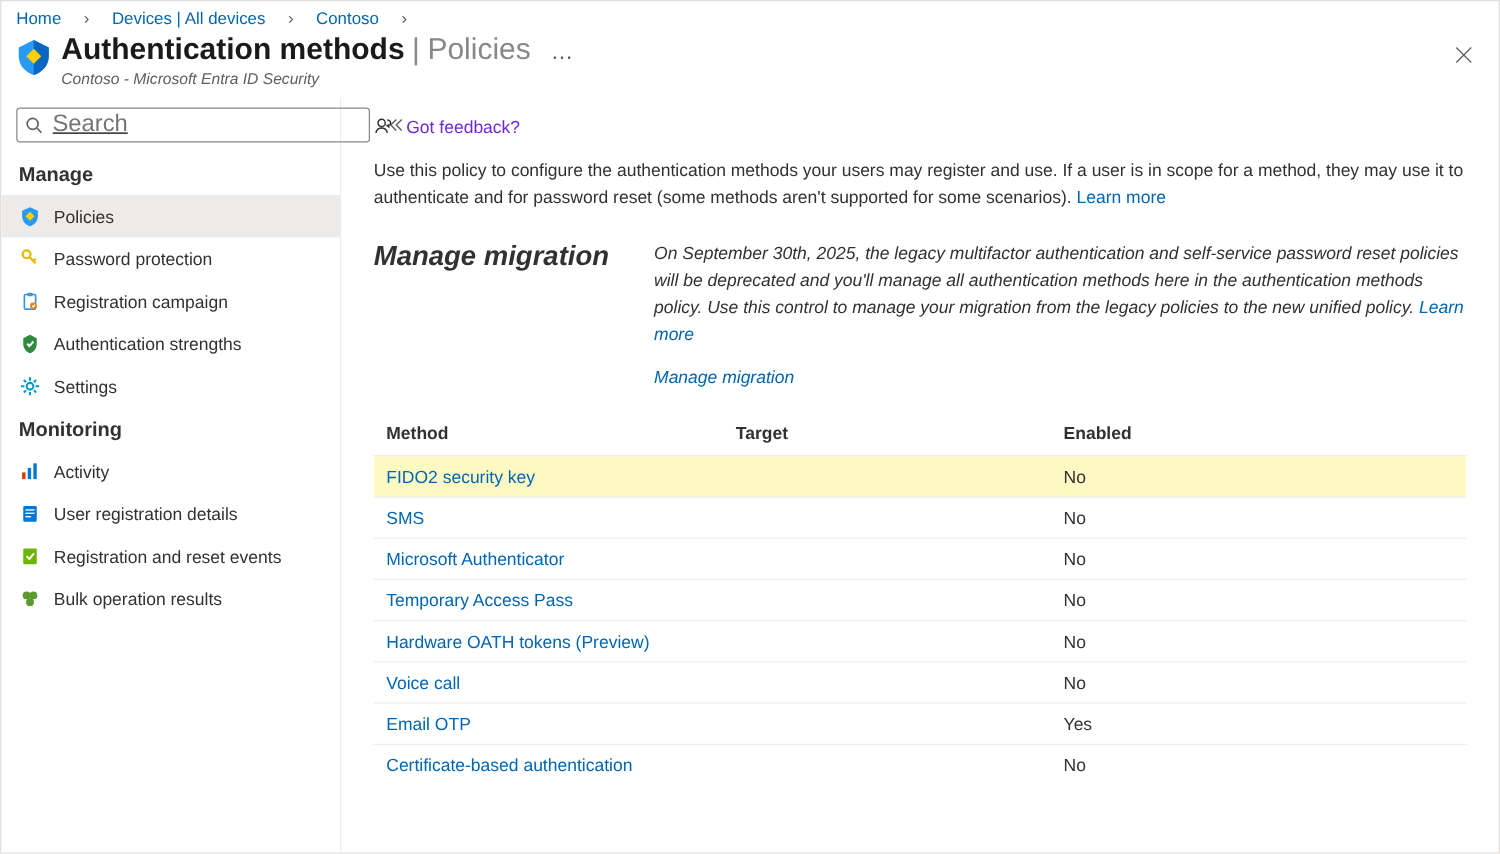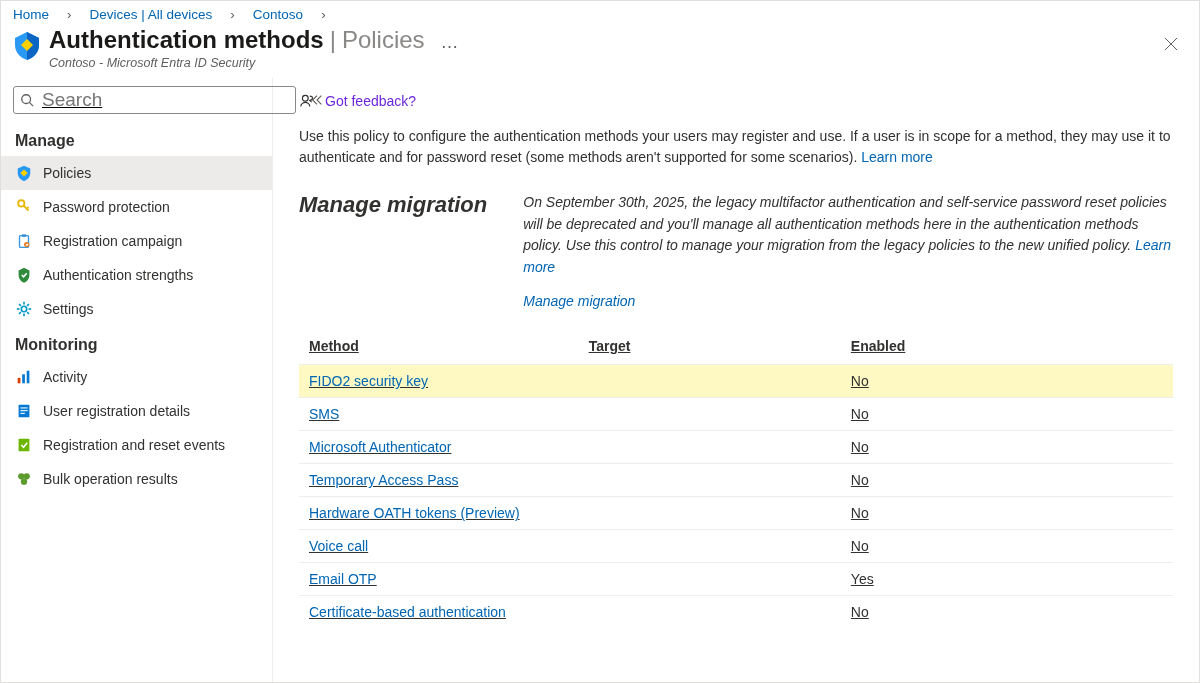--- a/index.html
+++ b/index.html
@@ -36,21 +36,21 @@
   .nav-item.active { background:#edebe9; }
 
   .main { flex:1; padding:14px 26px 10px 26px; overflow:auto; }
   .feedback-bar { display:flex; align-items:center; gap:8px; color:#6d28d9; cursor:pointer; margin-bottom:16px;}
   .intro { line-height:1.5; color:#323130; margin-bottom:24px; }
   .mig-row { display:flex; gap:36px; margin-bottom:18px;font-style:italic; }
   .mig-title { font-size:22px; font-weight:600; white-space:nowrap; }
   .mig-body { font-size:14px; line-height:1.55; }
   .mig-link { margin-top:12px; }
 
-  table.grid { width:100%; border-collapse:collapse;text-decoration:underline; }
+  table.grid { width:100%; border-collapse:collapse; }
   table.grid th { text-align:left; font-weight:600; padding:8px 10px 10px 10px; font-size:14px; }
   table.grid td { padding:8px 10px; border-top:1px solid #ededed; font-size:14px; }
   table.grid tr.row.highlight { background:#fef9c3; }
   .method-link { color:#0065b3; cursor:pointer; }
 
   svg { display:block; }
 </style>
 </head>
 <body>
 

